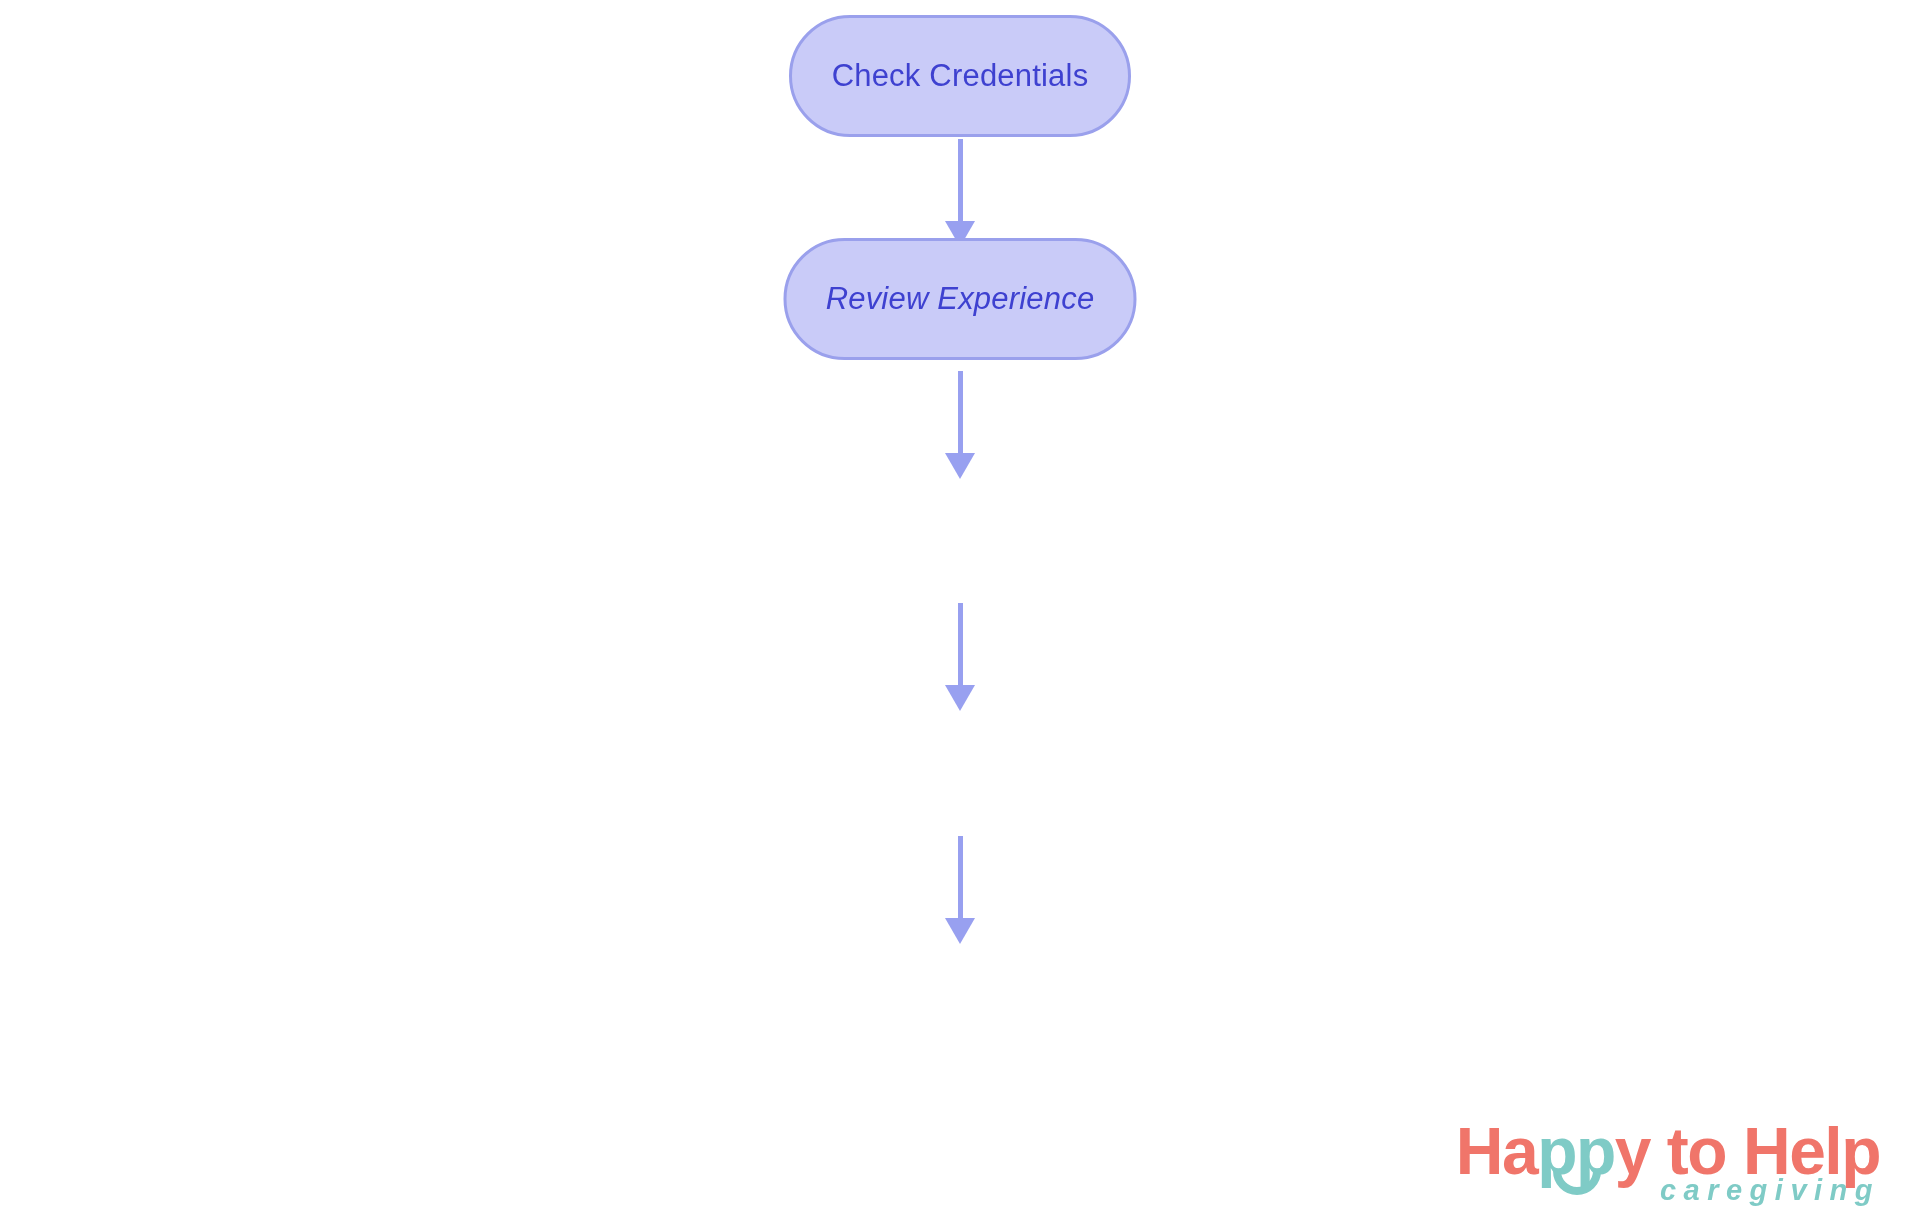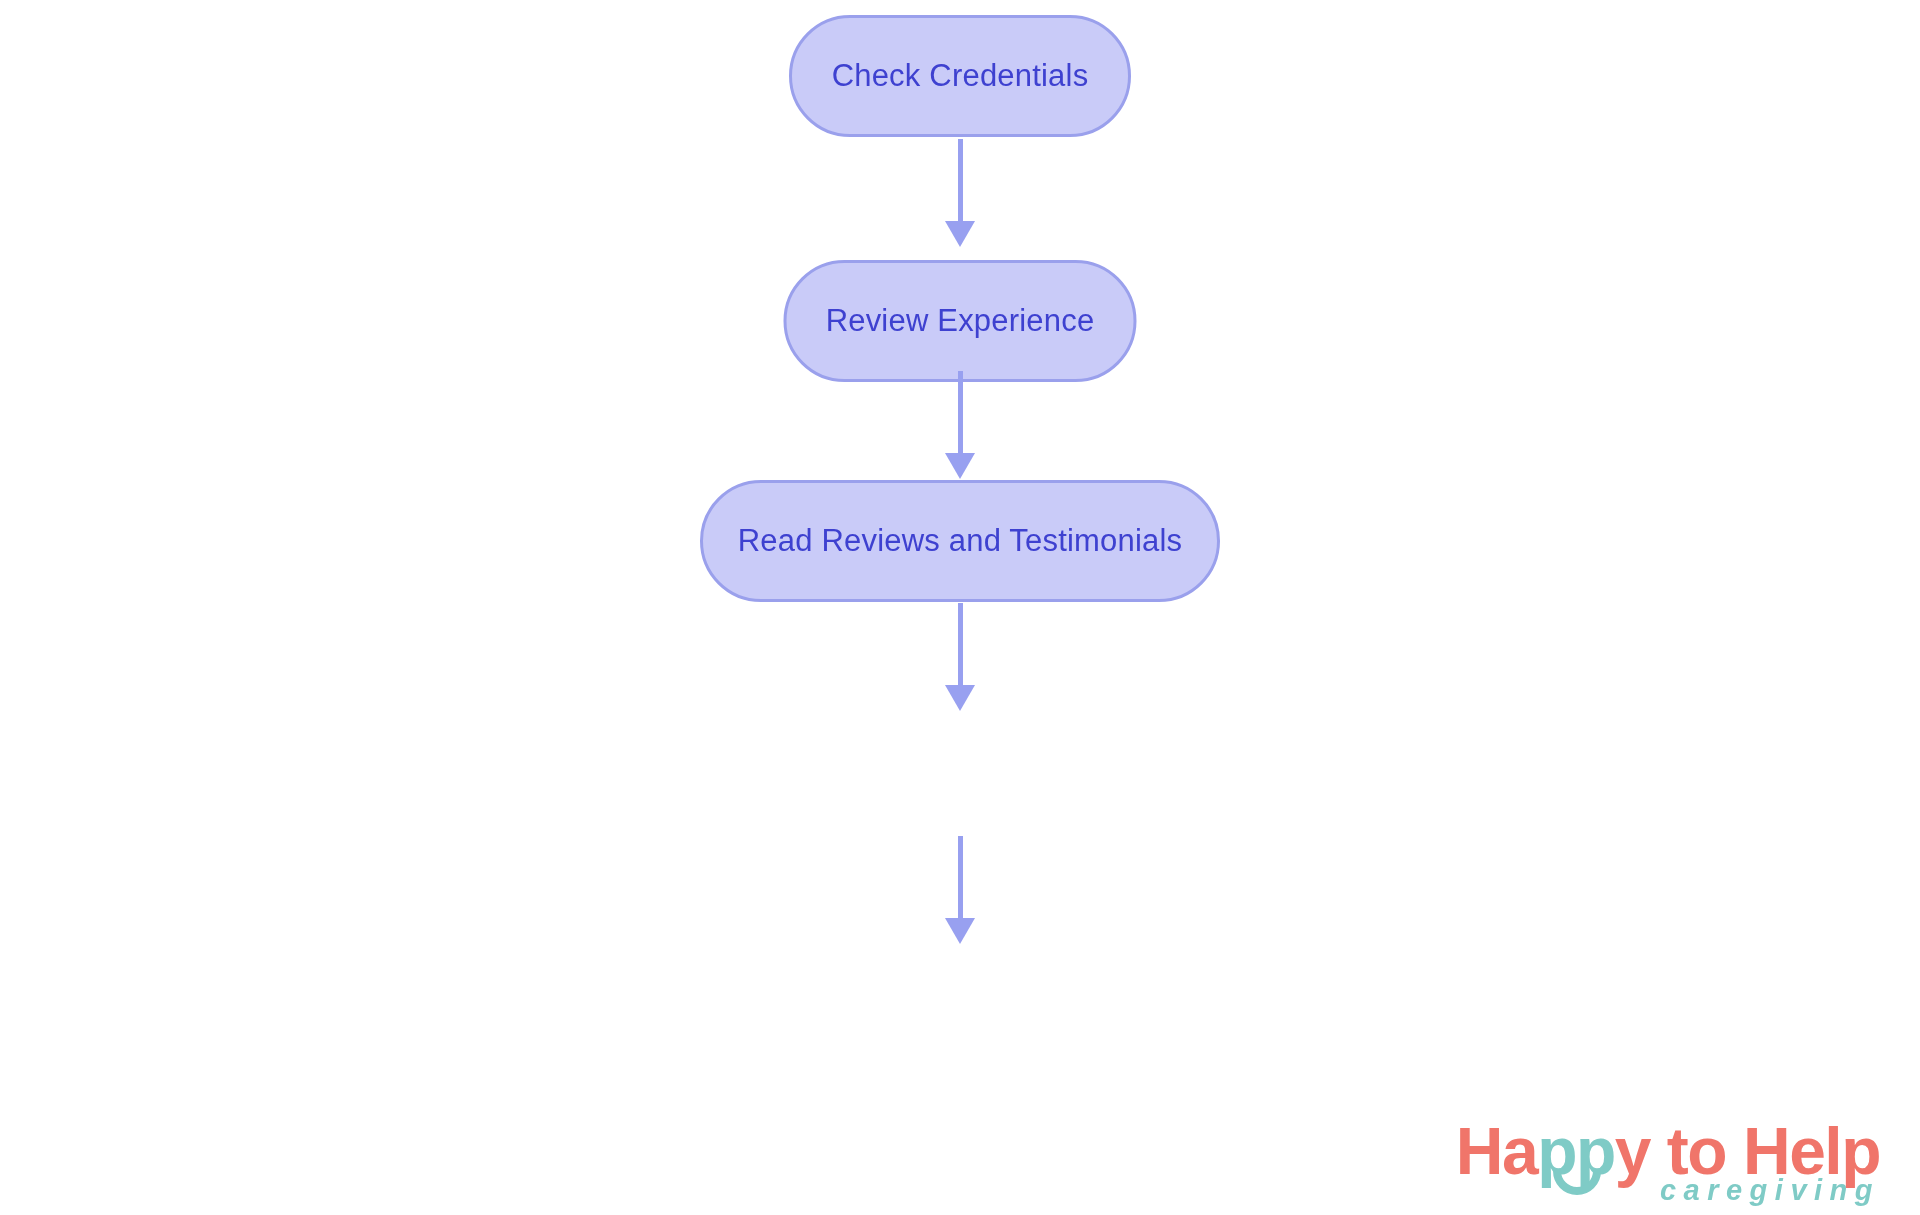--- a/index.html
+++ b/index.html
@@ -33,21 +33,21 @@
     align-items: center;
     justify-content: center;
   }
   .node span {
     color: var(--node-text);
     font-size: 31px;
     letter-spacing: 0.2px;
     white-space: nowrap;
   }
   .n1 { top: 15px;  width: 342px; }
-  .n2 { top: 260px; width: 353px; }
+  .n2 { top: 238px; width: 353px; font-style: italic; }
   .n3 { top: 480px; width: 520px; }
   .n4 { top: 713px; width: 414px; }
   .n5 { top: 945px; width: 494px; }
 
   
   .arrow {
     position: absolute;
     left: 50%;
     transform: translateX(-50%);
     width: 30px;
@@ -121,23 +121,20 @@
 
   <div class="node n2">
     <span>Review Experience</span>
   </div>
 
   <div class="arrow a2">
     <div class="stem"></div>
     <div class="head"></div>
   </div>
 
-  <div class="node n3">
-    <span>Read Reviews and Testimonials</span>
-  </div>
 
   <div class="arrow a3">
     <div class="stem"></div>
     <div class="head"></div>
   </div>
 
 
   <div class="arrow a4">
     <div class="stem"></div>
     <div class="head"></div>

